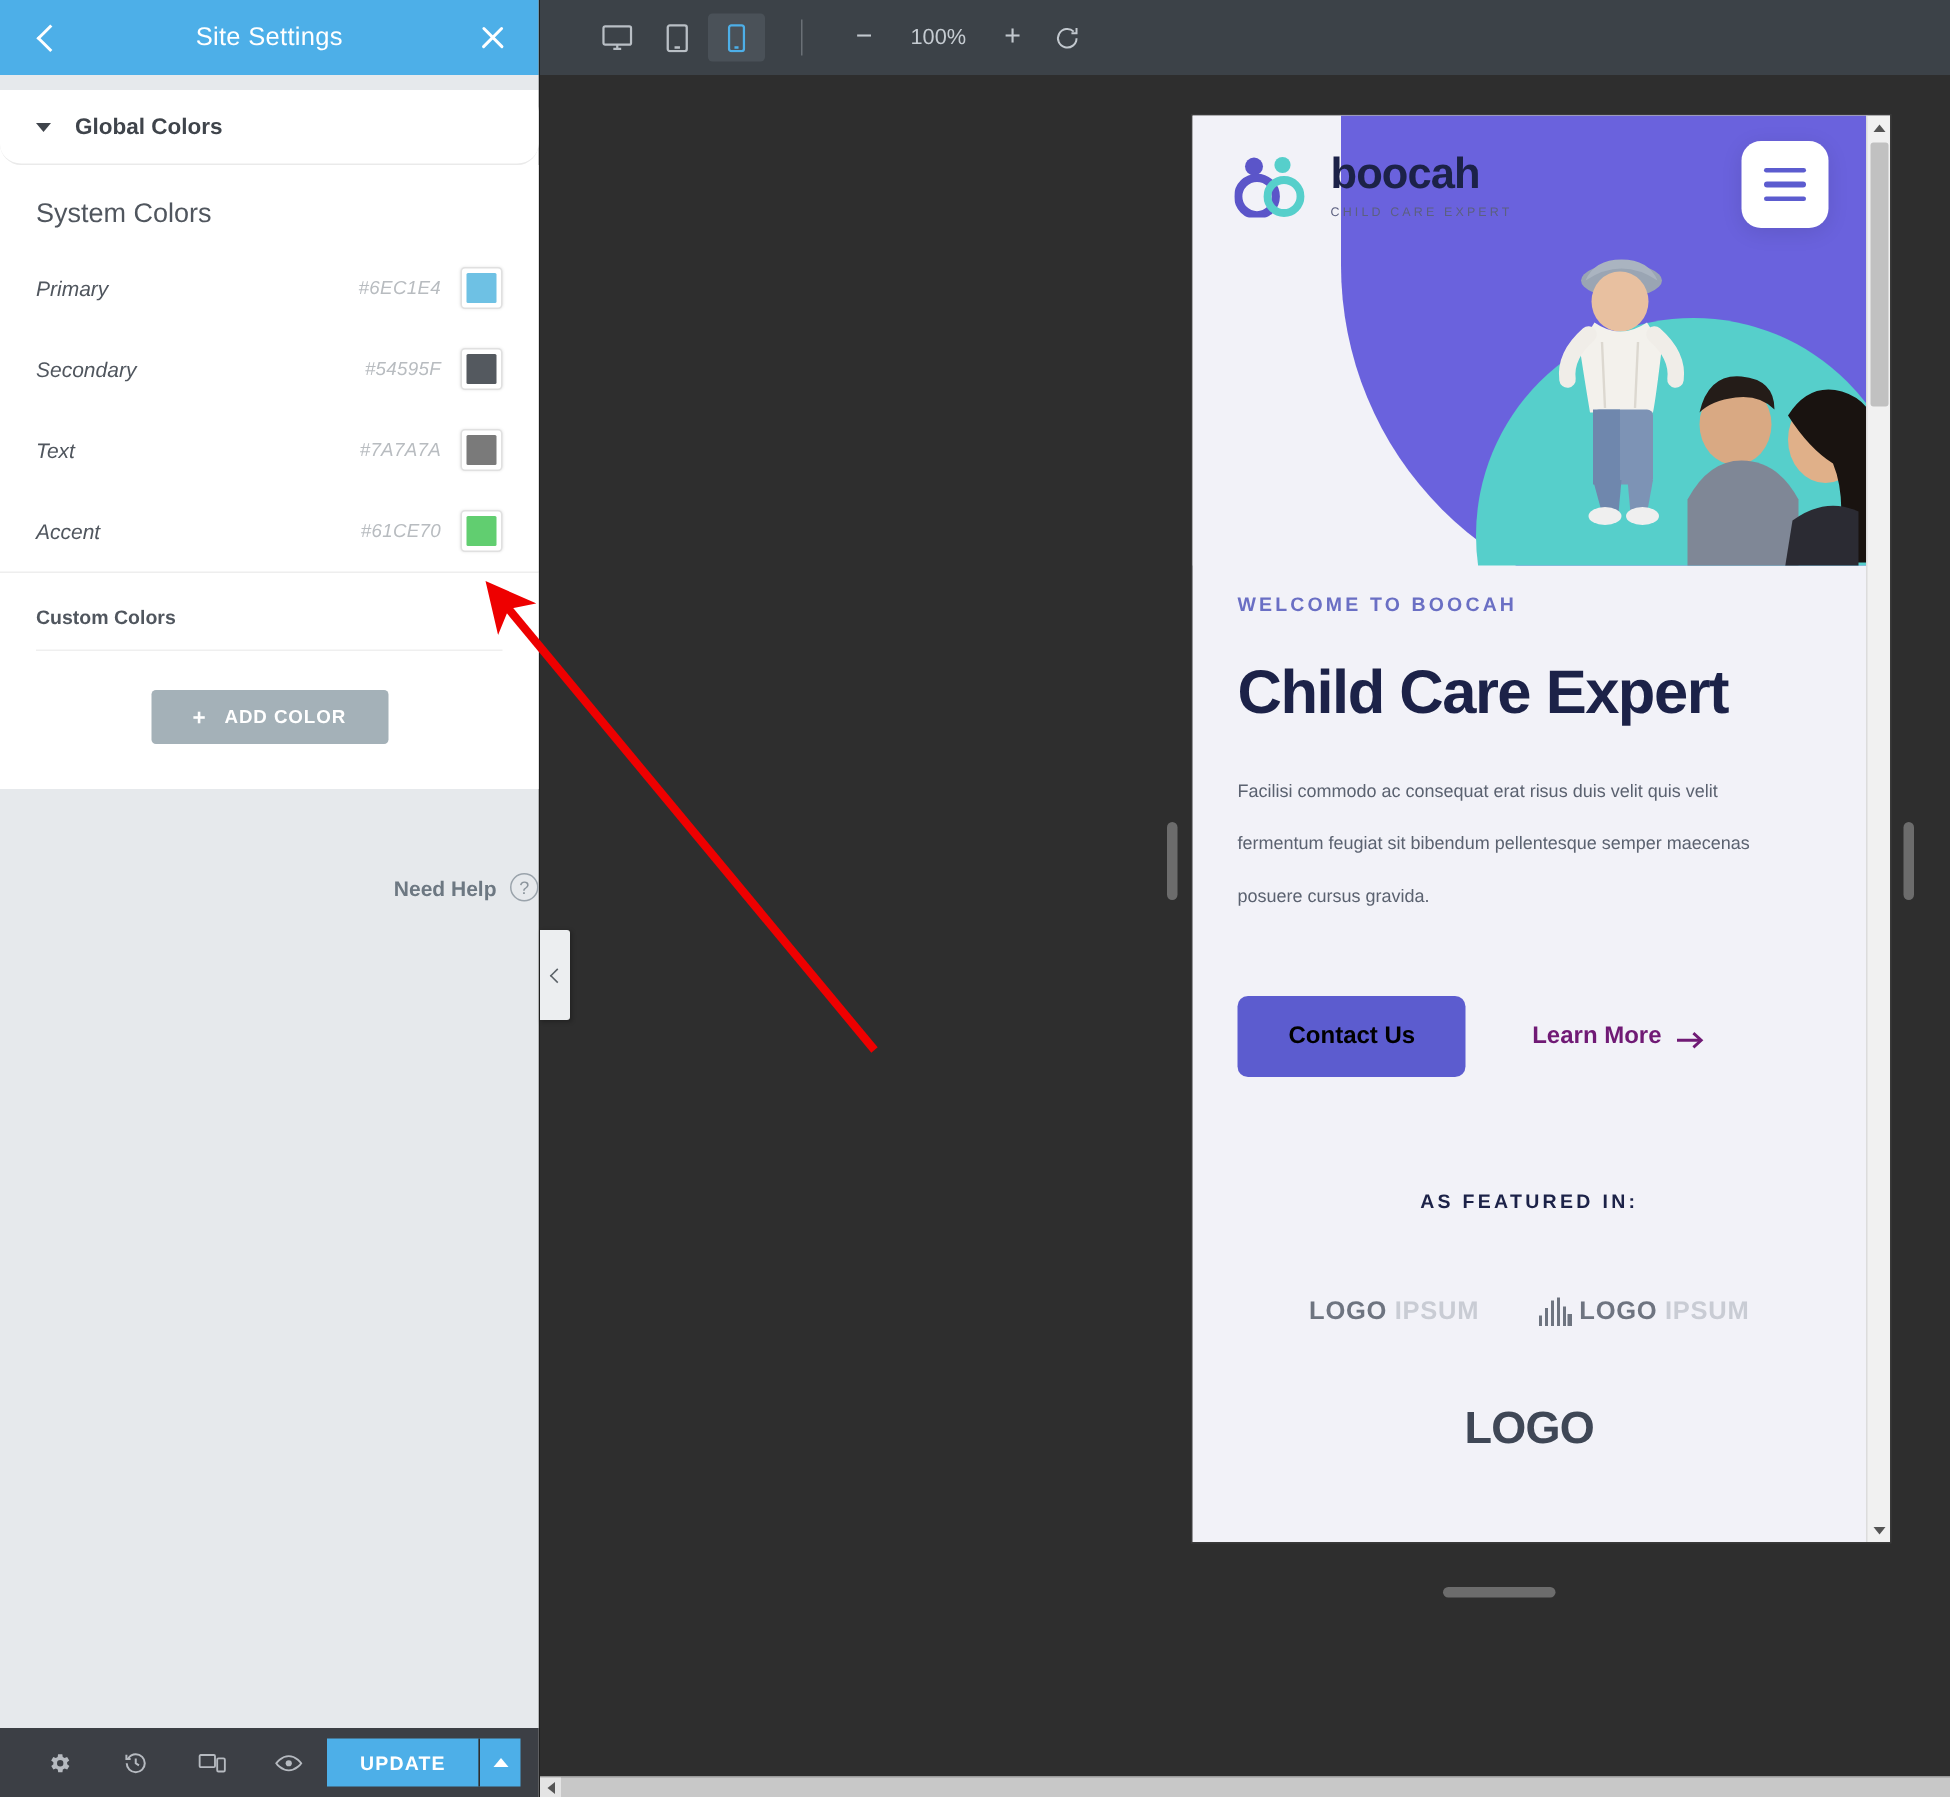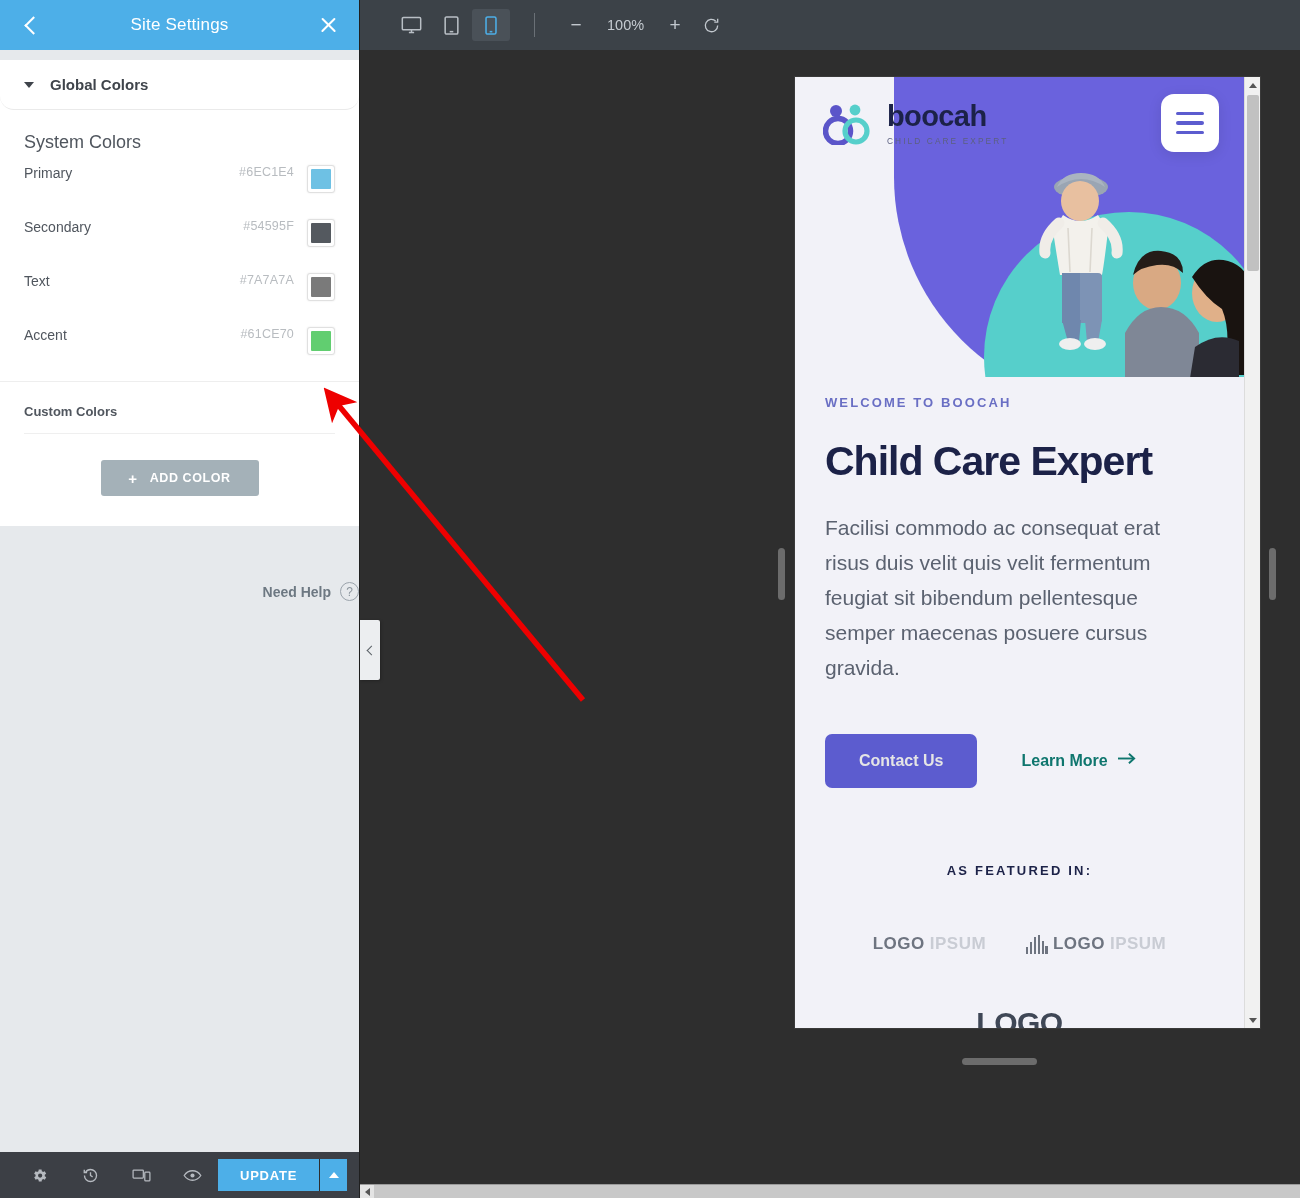--- a/index.html
+++ b/index.html
@@ -58,22 +58,23 @@
     margin-right: 16px;
   }
   .accordion .acc-label { font-size: 15px; font-weight: bold; color: #3f444b; }
 
   .section { background: #fff; padding: 0 24px; }
   .section-title {
     font-size: 18px; font-weight: normal; color: #50565e;
     padding: 22px 0 12px 0;
   }
   .color-row {
-    display: flex; 
+    display: flex; align-items: center;
     height: 54px;
+    font-style: italic;
   }
   .color-row .cname { font-size: 14px; color: #50565e; flex: 1; }
   .color-row .chex  { font-size: 12.5px; color: #b8bcc0; margin-right: 13px; letter-spacing: .2px;}
   .swatch-wrap {
     width: 28px; height: 28px; background: #fff;
     border: 1px solid #e0e0e0; border-radius: 3px;
     padding: 3px; cursor: pointer;
     box-shadow: 0 0 2px rgba(0,0,0,.10);
   }
   .swatch { width: 100%; height: 100%; border-radius: 1px; }
@@ -198,27 +199,27 @@
   .burger-card span { display: block; width: 28px; height: 3.4px; background: #5c5ccf; border-radius: 2px; }
 
   
   .person { position: absolute; z-index: 4; }
   .kid { left: 230px; top: 88px; width: 108px; height: 185px; }
   .couple { left: 300px; top: 160px; width: 175px; height: 160px; }
 
   .hero-body { padding: 18px 30px 0 30px; position: relative; z-index: 5; }
   .eyebrow { font-size: 13px; font-weight: bold; color: #6a6fc4; letter-spacing: 2.1px; }
   .h1 { font-size: 41px; font-weight: bold; color: #1c2248; letter-spacing: -1px; margin-top: 28px; }
-  .lede { font-size: 21px; color: #5b6270; line-height: 35px; margin-top: 25px; max-width: 355px; }
+  .lede { font-size: 12px; color: #5b6270; line-height: 35px; margin-top: 25px; max-width: 355px; }
   .cta-row { display: flex; align-items: center; gap: 44px; margin-top: 49px; }
   .btn-primary {
-    background: #5c5ccf; color: #e5e5e5; font-size: 16px; font-weight: bold;
+    background: #5c5ccf; color: #000000; font-size: 16px; font-weight: bold;
     padding: 18px 34px; border-radius: 7px; cursor: pointer;
   }
-  .btn-link { color: #0f766e; font-size: 16px; font-weight: bold; display: flex; align-items: flex-start; gap: 10px; cursor: pointer; }
+  .btn-link { color: #701a75; font-size: 16px; font-weight: bold; display: flex; align-items: flex-end; gap: 10px; cursor: pointer; }
   .featured { text-align: center; margin-top: 75px; }
   .featured-label { font-size: 13px; font-weight: bold; color: #1c2248; letter-spacing: 2.2px; }
   .logo-grid { display: flex; justify-content: space-around; margin-top: 56px; padding: 0 28px; }
   .li-mark { display: flex; align-items: center; gap: 5px; }
   .li-bold { font-size: 17px; font-weight: bold; color: #6e7480; letter-spacing: .5px; }
   .li-light { font-size: 17px; font-weight: bold; color: #c9ccd4; letter-spacing: .5px; }
   .li-bars { display: flex; align-items: flex-end; gap: 1.6px; height: 19px; }
   .li-bars i { display: block; width: 2.4px; background: #6e7480; }
   .logo-partial { display: flex; justify-content: center; margin-top: 52px; }
   .partial-txt { font-size: 30px; font-weight: bold; color: #3f4756; letter-spacing: -.5px; }

